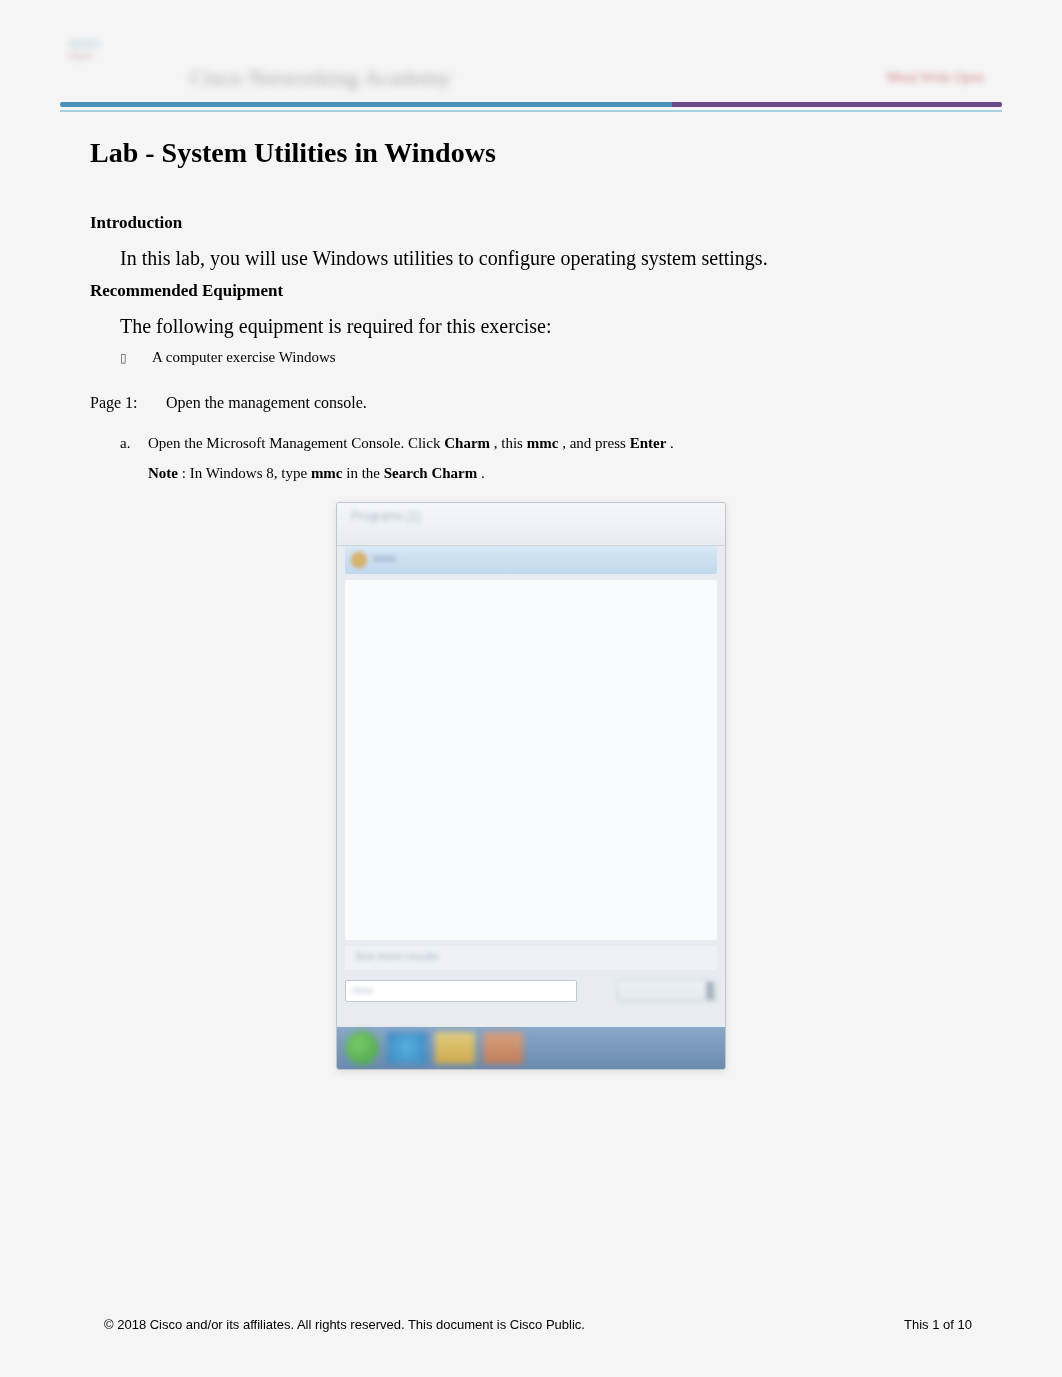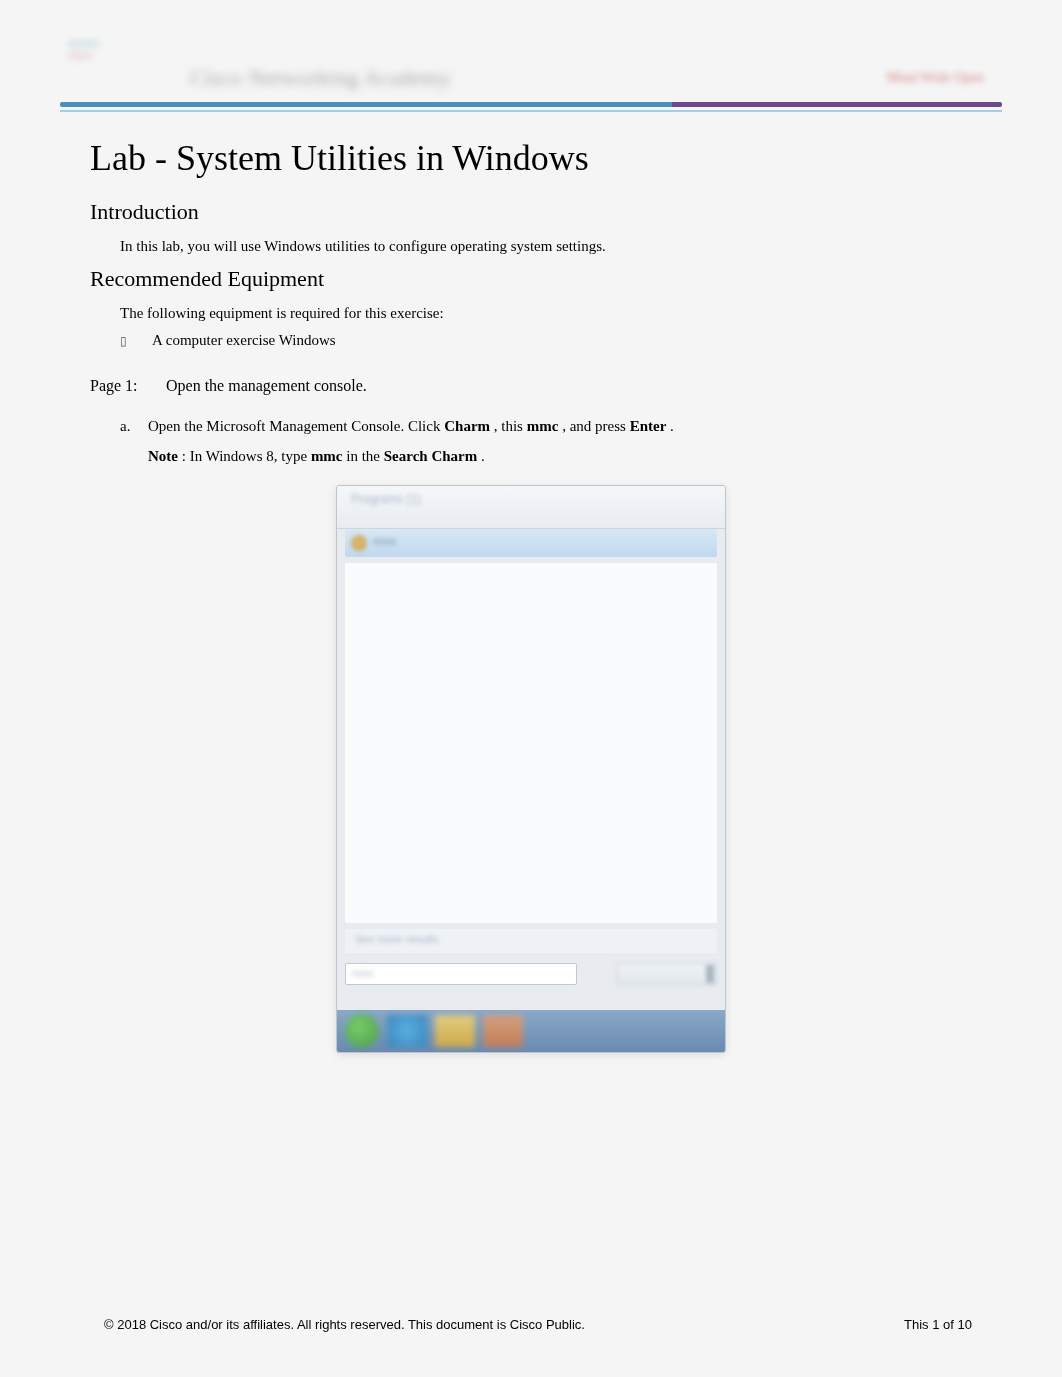--- a/index.html
+++ b/index.html
@@ -66,31 +66,31 @@
       height: 2px;
       background: #5aa8c8;
       margin-bottom: 25px;
       opacity: 0.5;
     }
     .content {
       padding-left: 30px;
       padding-right: 30px;
     }
     h1 {
-      font-size: 36px;
-      font-weight: normal;
-      margin-bottom: 20px;
+      font-size: 28px;
+      font-weight: bold;
+      margin-bottom: 44px;
     }
     h2 {
-      font-size: 22px;
-      font-weight: normal;
+      font-size: 17px;
+      font-weight: bold;
       margin-bottom: 10px;
     }
     .body-text {
-      font-size: 15px;
+      font-size: 20px;
       margin-left: 30px;
       margin-bottom: 8px;
       line-height: 1.5;
     }
     .bullet-line {
       display: flex;
       align-items: baseline;
       margin-left: 30px;
       margin-bottom: 8px;
       font-size: 15px;

